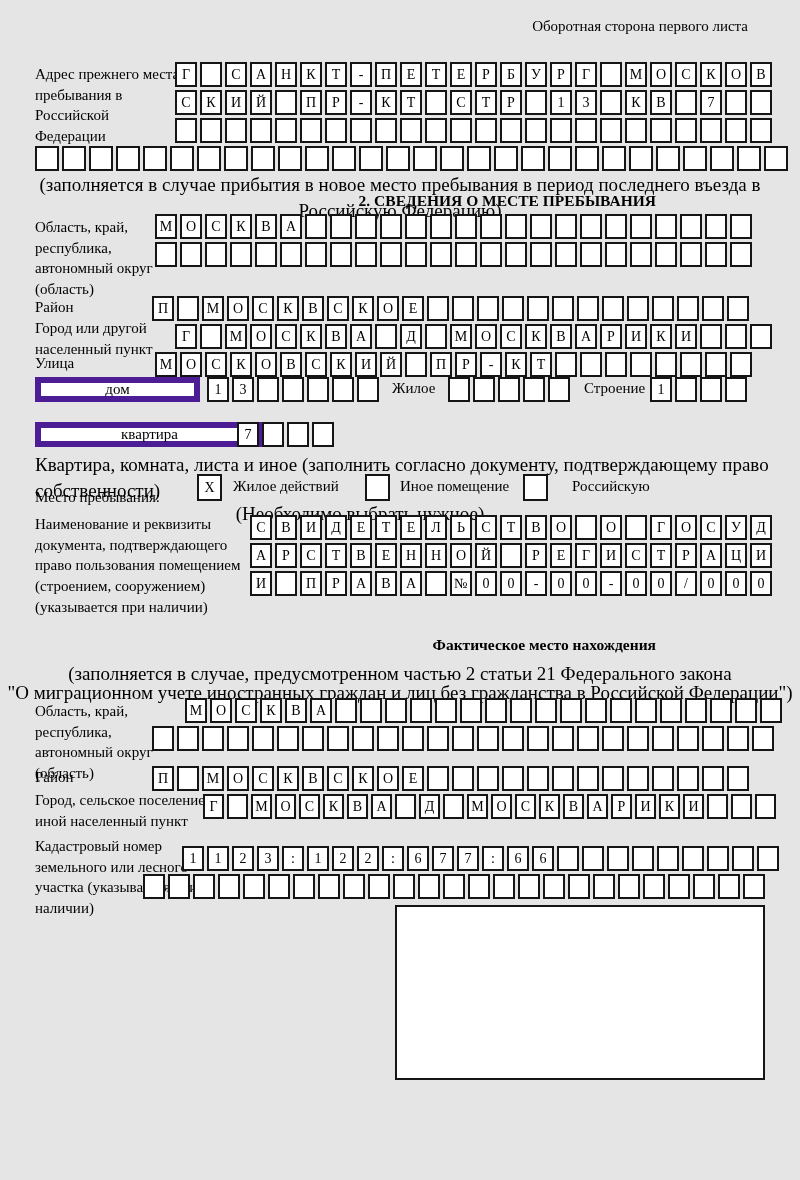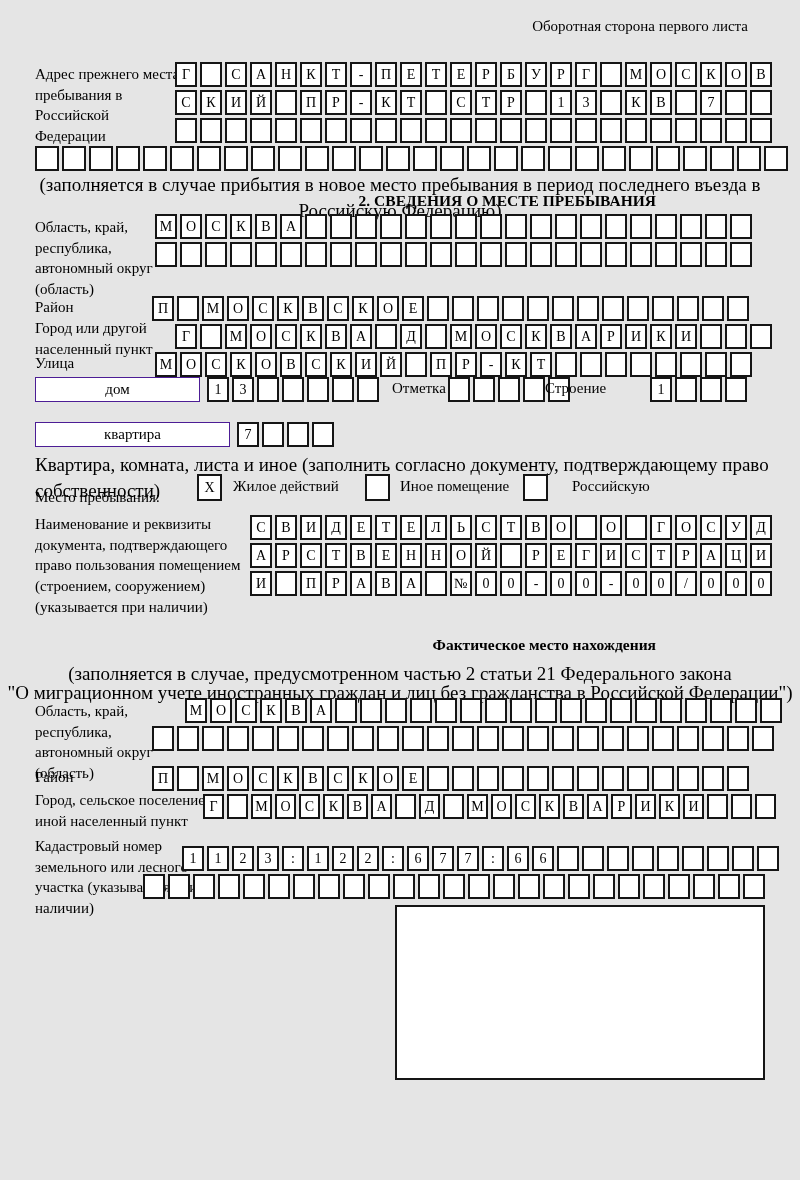--- a/index.html
+++ b/index.html
@@ -16,21 +16,21 @@
     display:flex;align-items:center;justify-content:center;font-size:14px;background:#fff;
   }
   .row.wide .cell{width:24px;}
   .row.tight .cell{width:21px;}
   .row.chk .cell{width:25px;height:27px;}
   .caption{position:absolute;font-size:19px;line-height:1.35;}
   .center{text-align:center;}
   .fullw{left:0;width:800px;}
   .title{position:absolute;left:0;width:656px;text-align:right;font-weight:bold;font-size:15.5px;font-family:Liberation Serif, serif;}
   .wbox{
-    position:absolute;height:25px;border:1px solid #4c1d95;box-sizing:border-box;
+    position:absolute;height:25px;border:6px solid #4c1d95;box-sizing:border-box;
     display:flex;align-items:center;justify-content:center;font-size:15px;background:#fff;
   }
   .bigbox{position:absolute;border:2px solid #151515;box-sizing:border-box;background:#fff;}
 </style>
 </head>
 <body>
 
 <div class="page">
 
   <div class="note">Оборотная сторона первого листа</div>
@@ -289,37 +289,37 @@
   <div class="wbox" style="left:35px;top:377px;width:165px">дом</div>
   <div class="row" style="left:207px;top:377px">
       <div class="cell">1</div>
       <div class="cell">3</div>
       <div class="cell"></div>
       <div class="cell"></div>
       <div class="cell"></div>
       <div class="cell"></div>
       <div class="cell"></div>
     </div>
-  <div class="inline-lbl" style="left:392px;top:380px">Отметка</div>
+  <div class="inline-lbl" style="left:392px;top:380px">Жилое</div>
   <div class="row" style="left:448px;top:377px">
       <div class="cell"></div>
       <div class="cell"></div>
       <div class="cell"></div>
       <div class="cell"></div>
       <div class="cell"></div>
     </div>
-  <div class="inline-lbl" style="left:545px;top:380px">Строение</div>
+  <div class="inline-lbl" style="left:584px;top:380px">Строение</div>
   <div class="row" style="left:650px;top:377px">
       <div class="cell">1</div>
       <div class="cell"></div>
       <div class="cell"></div>
       <div class="cell"></div>
     </div>
 
-  <div class="wbox" style="left:35px;top:422px;width:195px">квартира</div>
+  <div class="wbox" style="left:35px;top:422px;width:229px">квартира</div>
   <div class="row" style="left:237px;top:422px">
       <div class="cell">7</div>
       <div class="cell"></div>
       <div class="cell"></div>
       <div class="cell"></div>
     </div>
   <div class="caption" style="left:35px;top:452px;width:760px">Квартира, комната, листа и иное (заполнить согласно документу, подтверждающему право собственности)</div>
 
   <div class="inline-lbl" style="left:35px;top:489px">Место пребывания:</div>
   <div class="row chk" style="left:197px;top:474px">
@@ -327,20 +327,21 @@
     </div>
   <div class="inline-lbl" style="left:233px;top:478px">Жилое действий</div>
   <div class="row chk" style="left:365px;top:474px">
       <div class="cell"></div>
     </div>
   <div class="inline-lbl" style="left:400px;top:478px">Иное помещение</div>
   <div class="row chk" style="left:523px;top:474px">
       <div class="cell"></div>
     </div>
   <div class="inline-lbl" style="left:572px;top:478px">Российскую</div>
+  <div class="caption center" style="left:150px;top:501px;width:420px">(Необходимо выбрать нужное)</div>
 
   <div class="lbl" style="left:35px;top:514px;width:215px">Наименование и реквизиты документа, подтверждающего право пользования помещением (строением, сооружением) (указывается при наличии)</div>
   <div class="row" style="left:250px;top:515px">
       <div class="cell">С</div>
       <div class="cell">В</div>
       <div class="cell">И</div>
       <div class="cell">Д</div>
       <div class="cell">Е</div>
       <div class="cell">Т</div>
       <div class="cell">Е</div>

